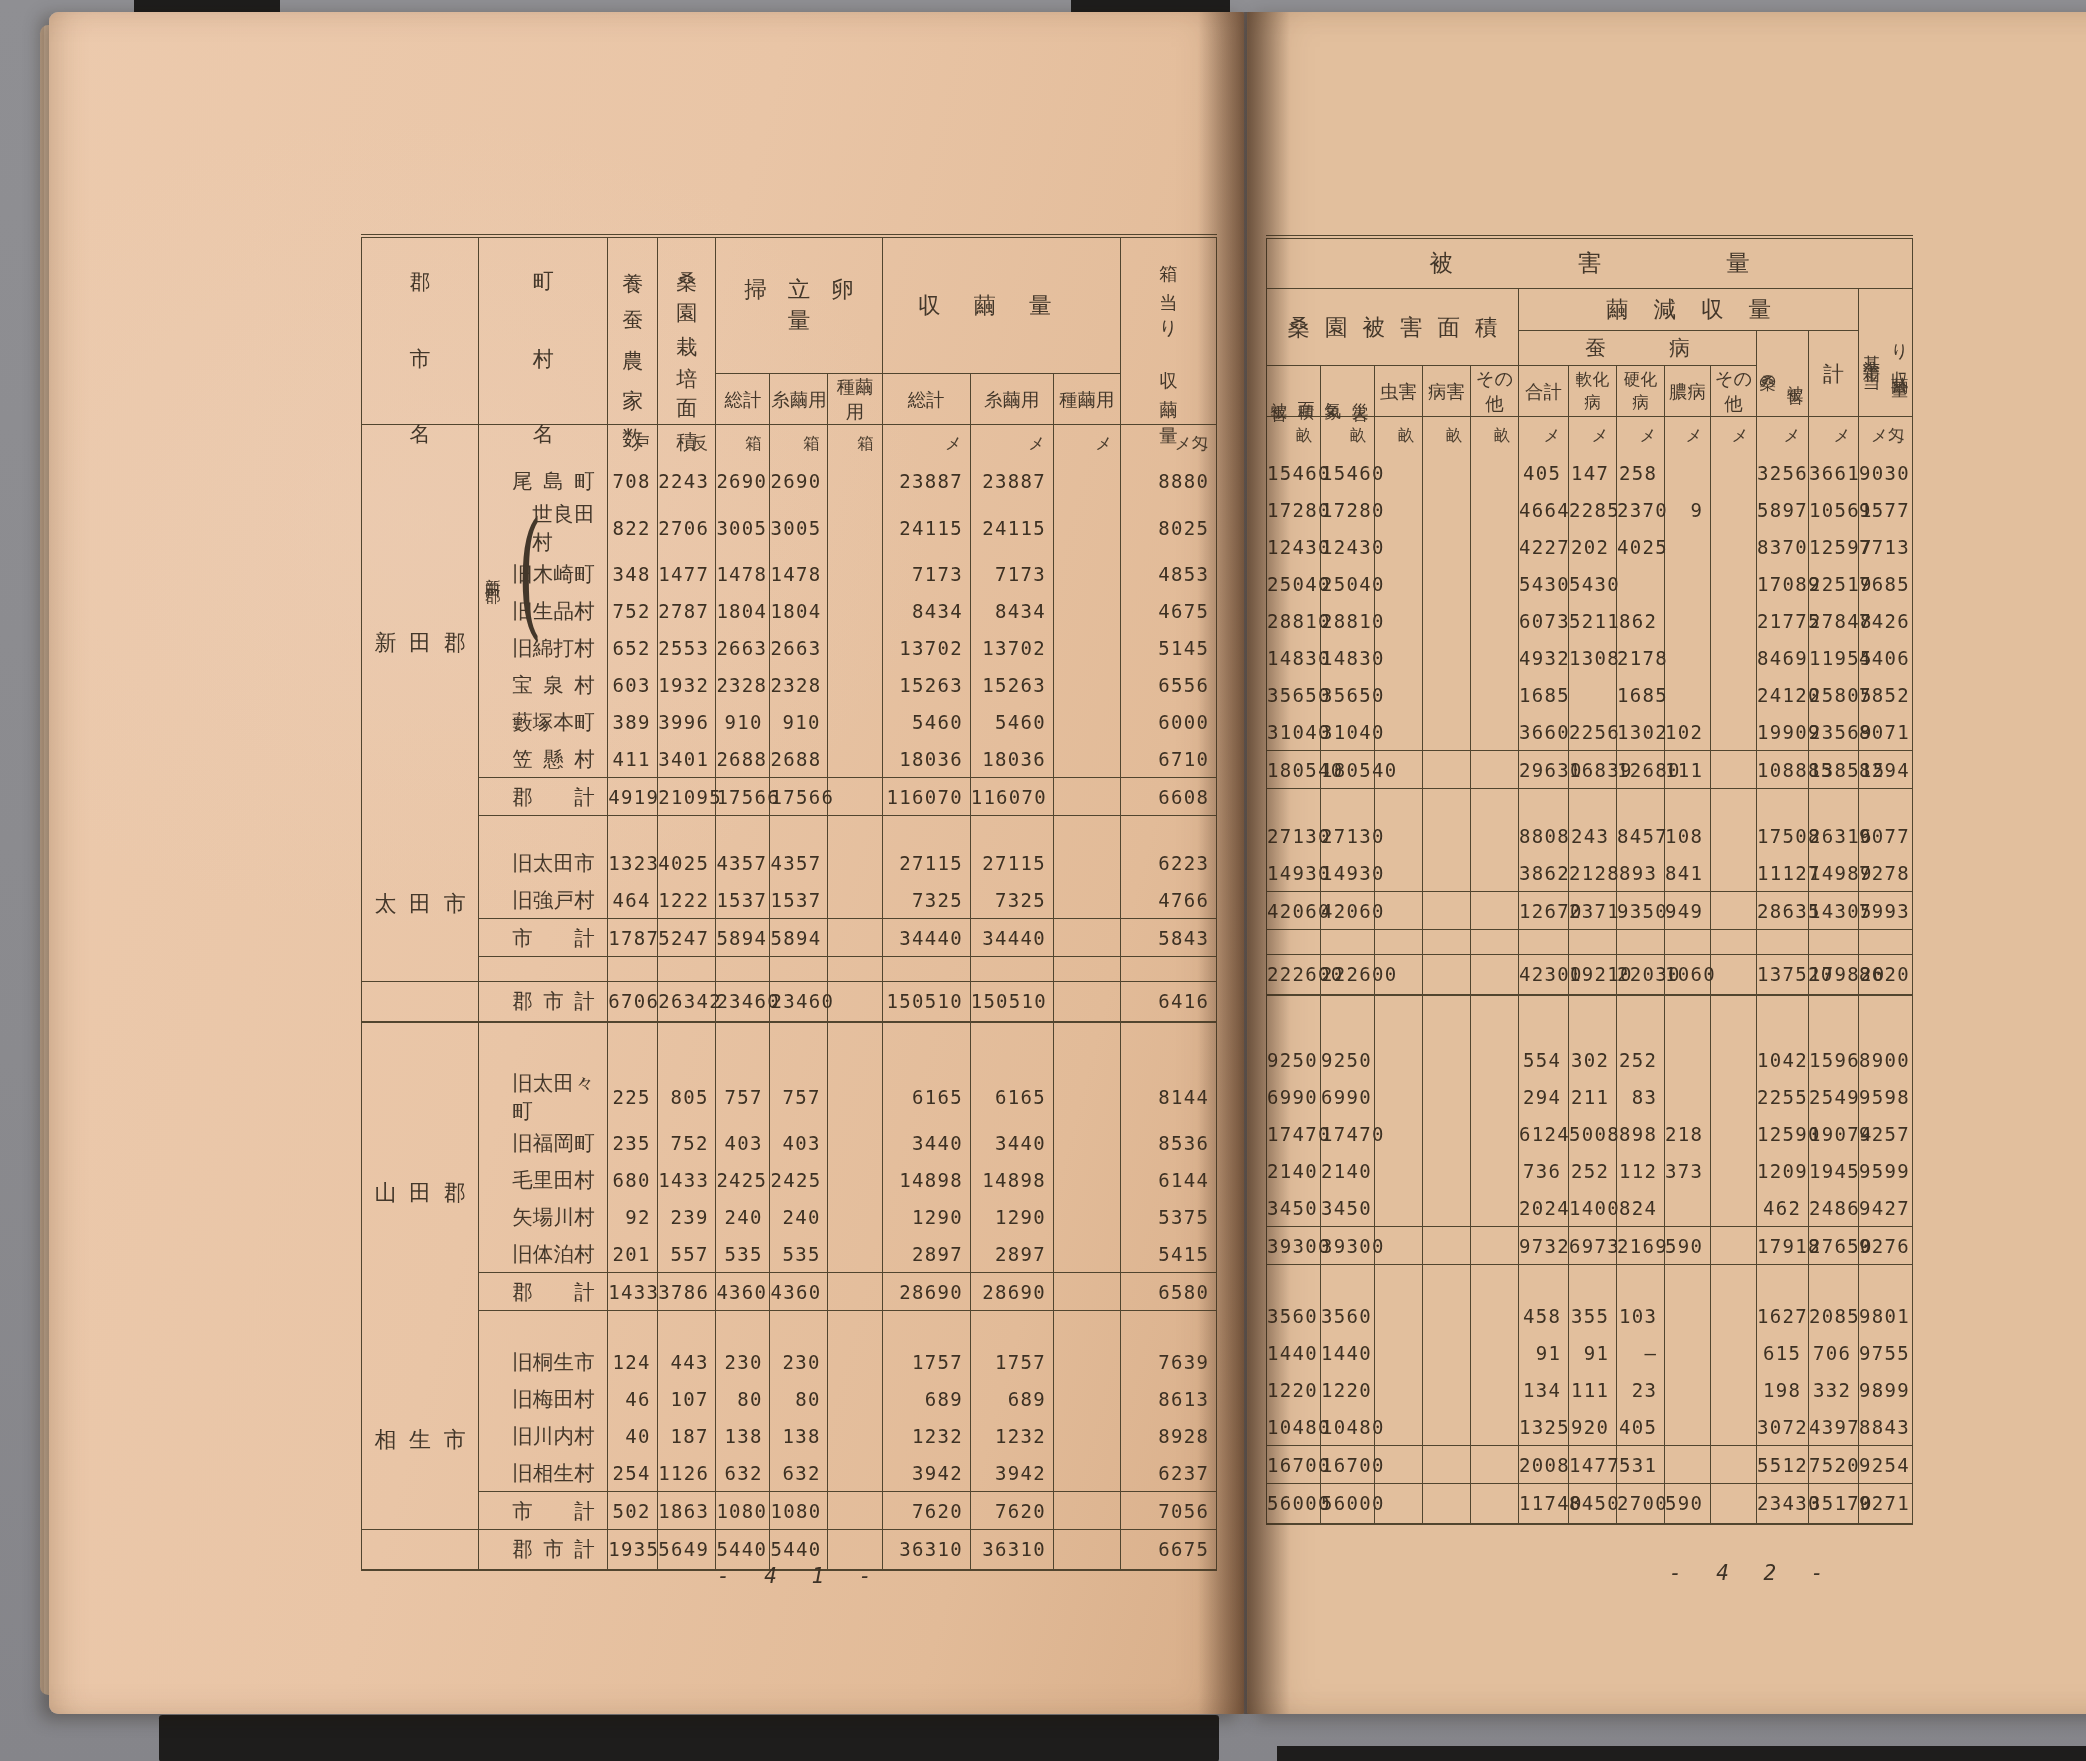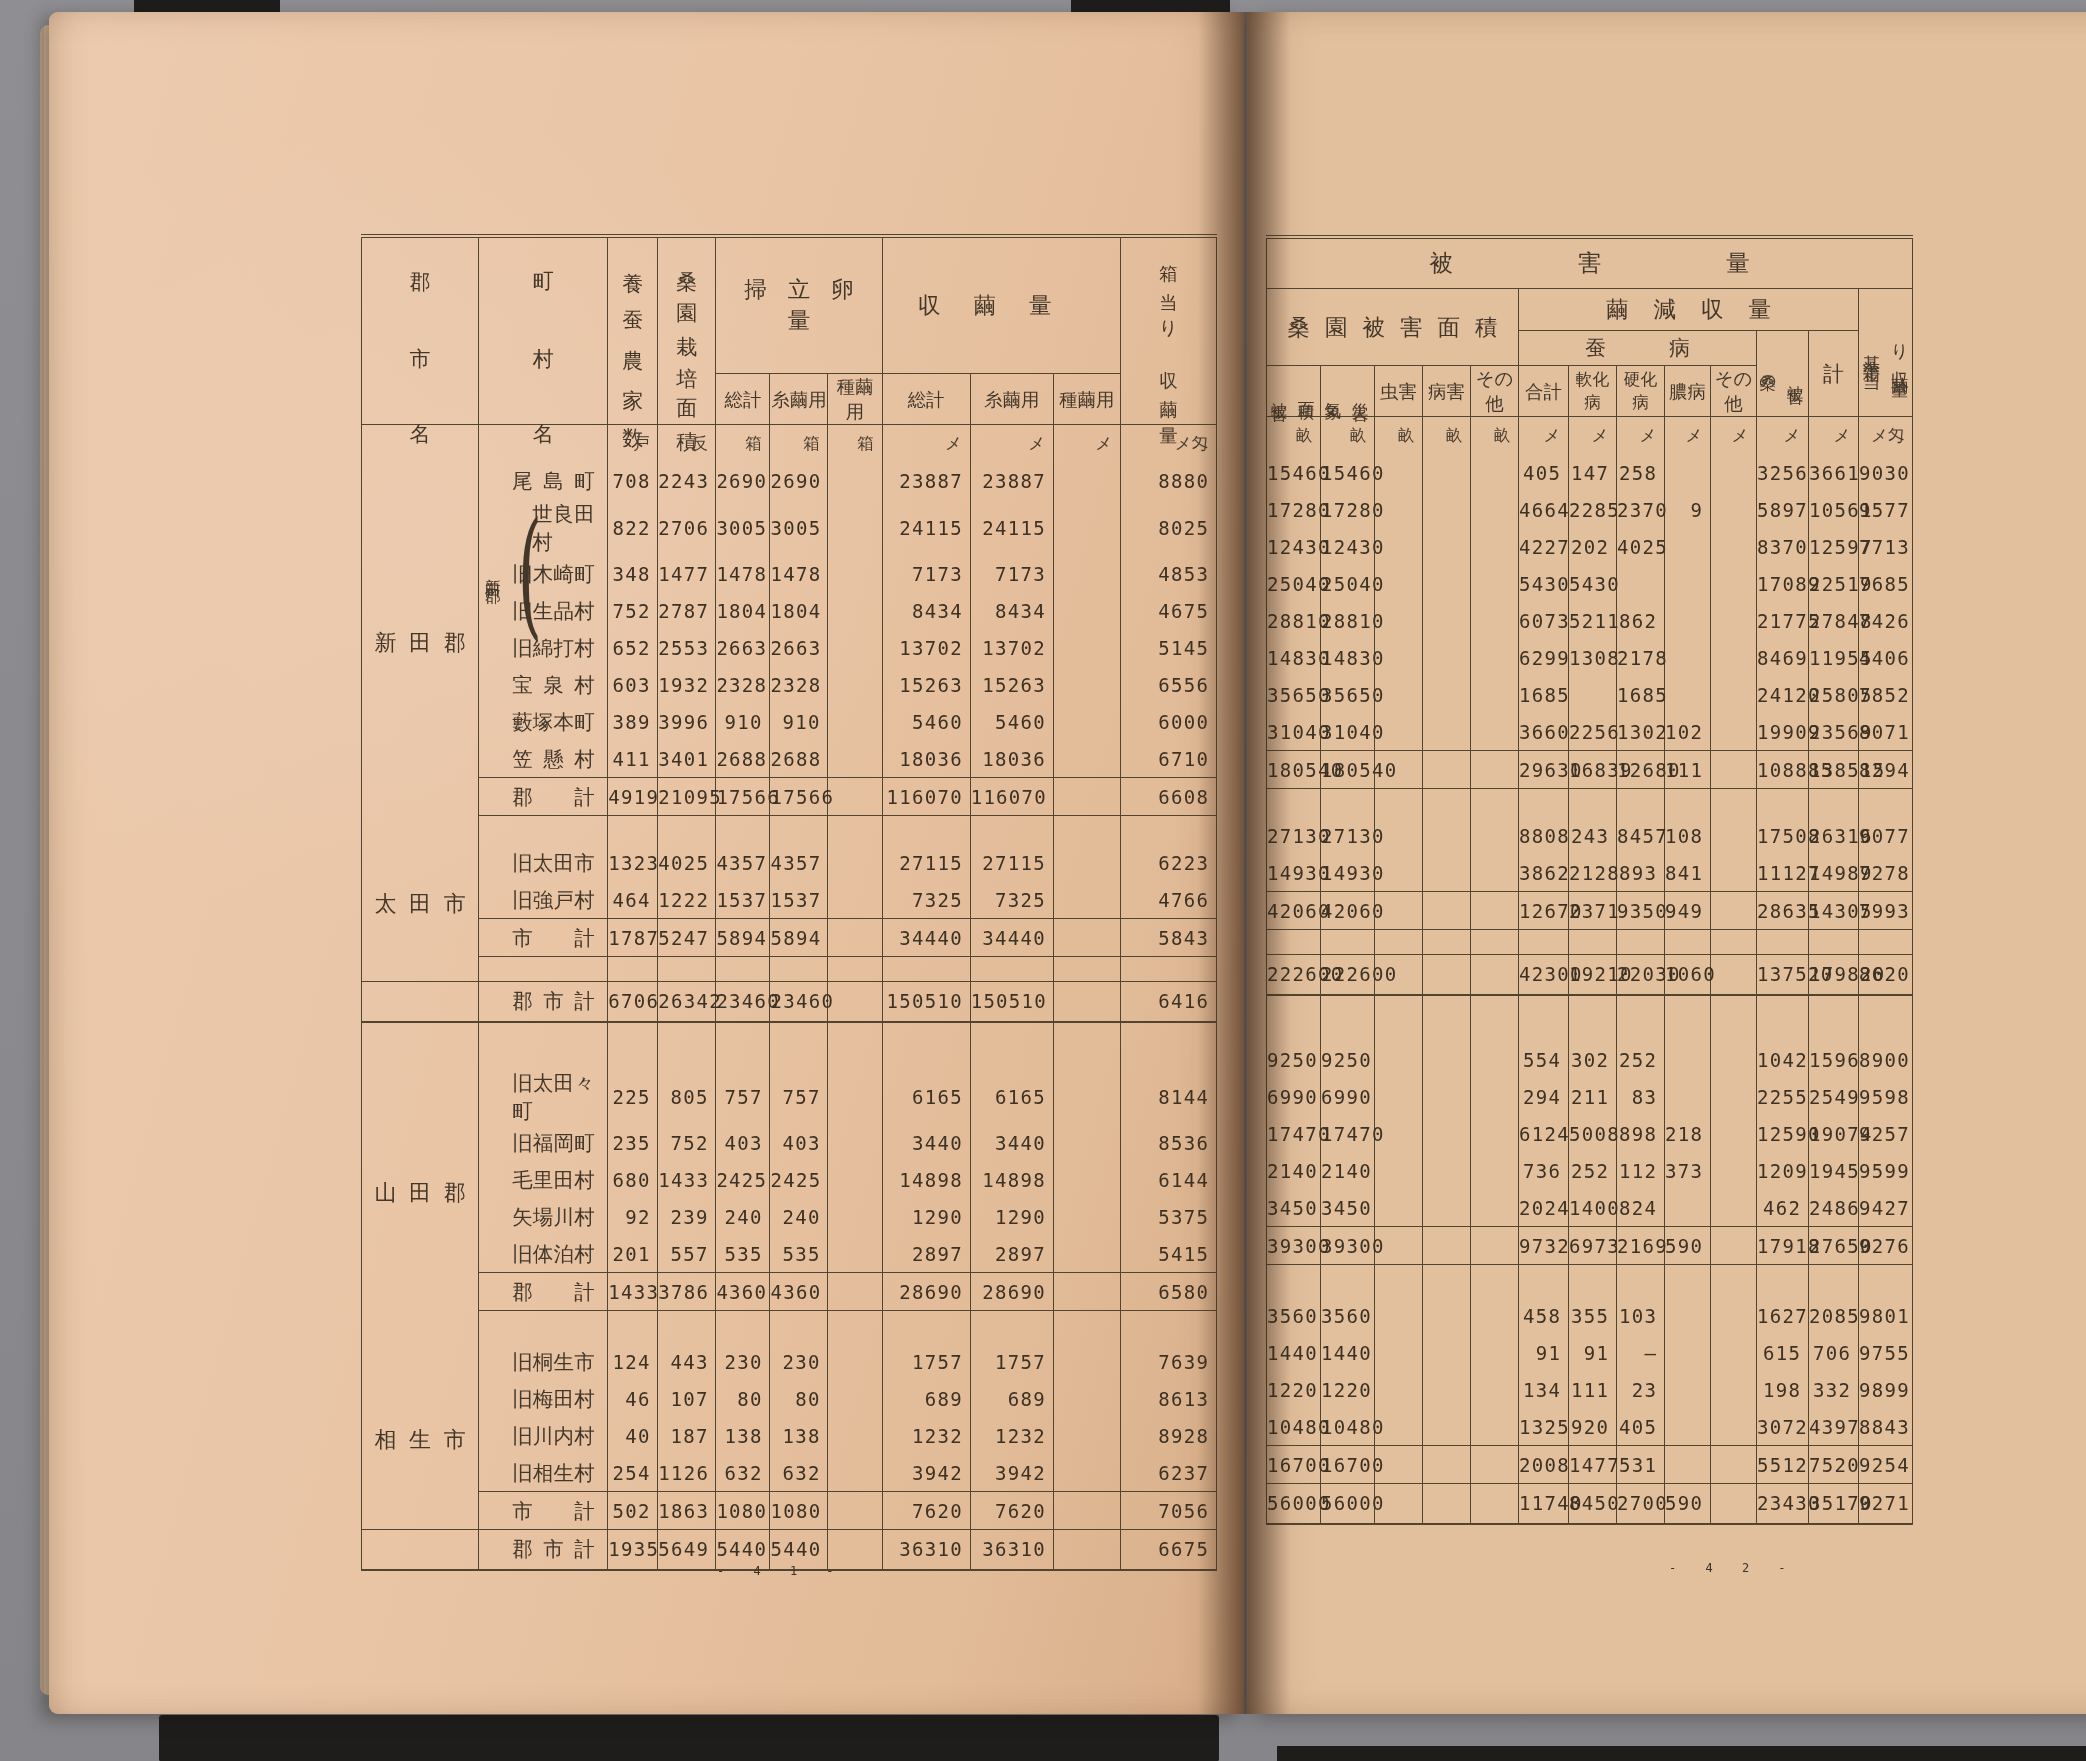--- a/index.html
+++ b/index.html
@@ -87,21 +87,21 @@
   td.name{font-size:20.5px;position:relative;}
   td.name .nm{display:block;text-align:justify;text-align-last:justify;padding:0 12.5px 0 33px;}
   td.name.withbr .nm{padding-left:53px;}
   td.district{vertical-align:top;}
   td.district .dist{margin-top:6.7px;padding:0 12.5px;text-align:justify;text-align-last:justify;font-size:22px;}
   tr.s td{border-top:1.7px solid var(--line);border-bottom:1.7px solid var(--line);}
   tr.g td{border-top:1.7px solid var(--line);border-bottom:2.1px solid var(--line);}
   .bracket{position:absolute;left:2.5px;top:0.8px;height:147px;display:flex;align-items:center;gap:0.8px;z-index:2;}
   .bracket .blabel{writing-mode:vertical-rl;text-orientation:upright;font-size:16px;letter-spacing:5.8px;color:var(--ink);}
   .bracket .paren{font-size:138px;line-height:147px;transform:scaleX(.45);color:var(--ink);font-family:"DejaVu Serif",serif;}
-  .pageno{position:absolute;font-family:"DejaVu Sans Mono",monospace;font-size:12px;letter-spacing:11px;color:#3d3226;}
+  .pageno{position:absolute;font-family:"DejaVu Sans Mono",monospace;font-size:21px;letter-spacing:11px;color:#3d3226;font-style:italic;}
   .pn-left{left:668px;top:1552px;}
   .pn-right{left:422px;top:1549px;}
 </style>
 </head>
 <body>
 
 <div class="mark m1"></div>
 <div class="mark m2"></div>
 
 <div class="mark m4"></div>
@@ -755,21 +755,21 @@
           <td class="num">21775</td>
           <td class="num">27848</td>
           <td class="num">7426</td>
         </tr>
         <tr class="d" style="height: 37px;">
           <td class="num">14830</td>
           <td class="num">14830</td>
           <td class="num"></td>
           <td class="num"></td>
           <td class="num"></td>
-          <td class="num">6299</td>
+          <td class="num">4932</td>
           <td class="num">1308</td>
           <td class="num">2178</td>
           <td class="num"></td>
           <td class="num"></td>
           <td class="num">8469</td>
           <td class="num">11955</td>
           <td class="num">4406</td>
         </tr>
         <tr class="d" style="height: 37px;">
           <td class="num">35650</td>

